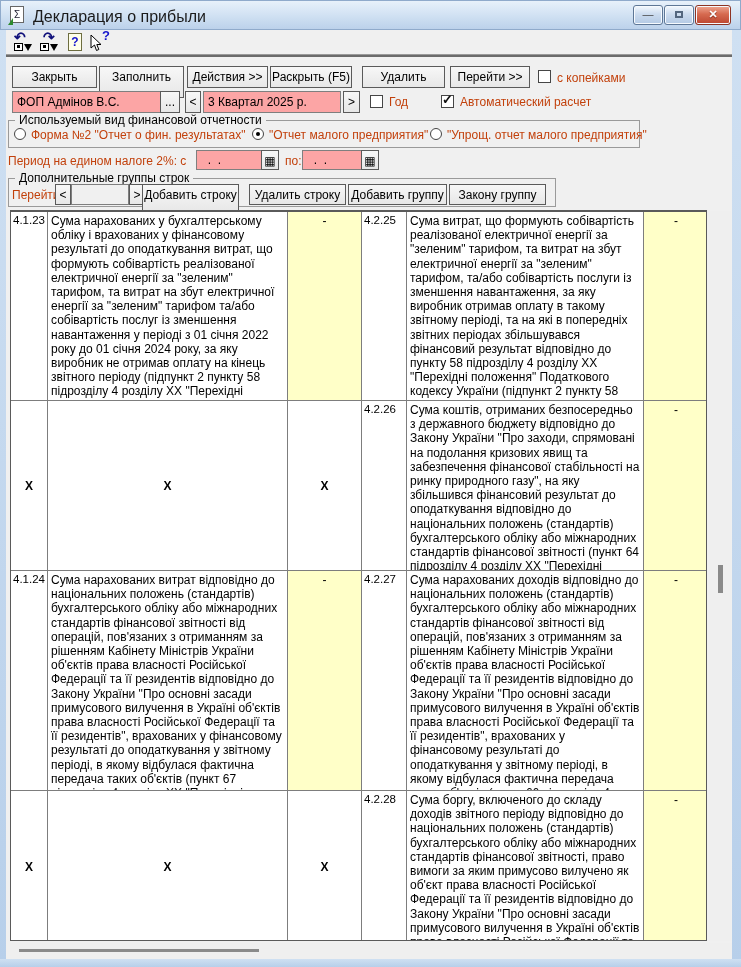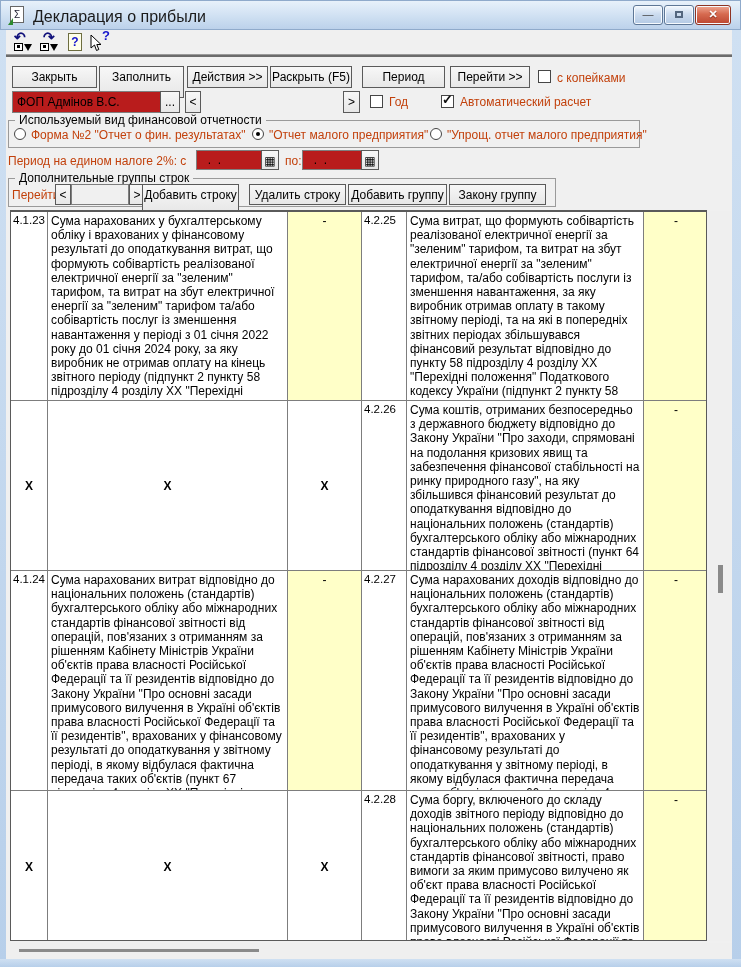--- a/index.html
+++ b/index.html
@@ -36,21 +36,21 @@
               border-left:4px solid transparent; border-right:4px solid transparent; border-top:7px solid #000; }
   .help-page { position:absolute; left:4px; top:1px; width:14px; height:18px; background:#FFFFE9;
                border:1px solid #6d6d40; color:#1414CC; font-weight:bold; font-size:12px; line-height:17px; }
   .cursor-q { position:relative; width:100%; height:100%; }
   .cursor-q svg { position:absolute; left:1px; top:2px; }
   .cursor-q .q { position:absolute; right:0; top:-4px; color:#1414CC; font-weight:bold; font-size:13px; }
   
   .btn { position:absolute; border:1px solid #5A5A5A; background:linear-gradient(#F7F7F7,#E7E7E7);
          font-size:12px; color:#000; text-align:center; cursor:default; }
   .btn span { display:inline-block; padding-top:3px; }
-  .input { position:absolute; background:#b91c1c; border:1px solid #7F7F7F; font-size:12px;
+  .input { position:absolute; background:#fca5a5; border:1px solid #7F7F7F; font-size:12px;
            color:#000; padding:2px 4px; }
   input.input { outline:none; }
   .label { position:absolute; font-size:12px; color:#c2410c; white-space:nowrap; }
   .cb { position:absolute; width:13px; height:13px; background:#fff; border:1px solid #454545; }
   .cb .mark { position:absolute; left:0px; top:-4px; font-size:13px; font-weight:bold; color:#111; }
   .radio { position:absolute; width:12px; height:12px; border:1px solid #454545; border-radius:50%; background:#fff; }
   .radio .dot { position:absolute; left:3px; top:3px; width:4px; height:4px; border-radius:50%; background:#000; }
   .groupbox { position:absolute; border:1px solid #9A9A9A; }
   .legend { position:absolute; top:-8px; left:6px; background:#F0F0F0; padding:0 4px; font-size:12px; white-space:nowrap; }
   
@@ -118,28 +118,29 @@
         <span class="q">?</span>
       </div>
     </div>
   </div>
   <div class="tool-sep"></div>
 
   <div class="btn" style="left:12px;top:66px;width:85px;height:22px"><span>Закрыть</span></div>
   <div class="btn" style="left:99px;top:66px;width:85px;height:32px"><span>Заполнить</span></div>
   <div class="btn" style="left:187px;top:66px;width:81px;height:22px"><span>Действия &gt;&gt;</span></div>
   <div class="btn" style="left:270px;top:66px;width:82px;height:22px"><span>Раскрыть (F5)</span></div>
-  <div class="btn" style="left:362px;top:66px;width:83px;height:22px"><span>Период</span></div>
+  <div class="btn" style="left:362px;top:66px;width:83px;height:22px"><span>Удалить</span></div>
   <div class="btn" style="left:450px;top:66px;width:80px;height:22px"><span>Перейти &gt;&gt;</span></div>
   <div class="cb" style="left:538px;top:70px"></div>
   <div class="label" style="left:557px;top:71px">с копейками</div>
 
   <input class="input" style="left: 12px; top: 91px; width: 149px; height: 22px;" readonly="" value="ФОП Адмінов В.С.">
   <div class="btn" style="left:160px;top:91px;width:20px;height:22px"><span>...</span></div>
   <div class="btn" style="left:185px;top:91px;width:16px;height:22px"><span>&lt;</span></div>
+  <input class="input" style="left: 203px; top: 91px; width: 138px; height: 22px;" readonly="" value="3 Квартал 2025 р.">
   <div class="btn" style="left:343px;top:91px;width:17px;height:22px"><span>&gt;</span></div>
   <div class="cb" style="left:370px;top:95px"></div>
   <div class="label" style="left:389px;top:95px">Год</div>
   <div class="cb" style="left:441px;top:95px">
       <span class="mark">✓</span>
     </div>
   <div class="label" style="left:460px;top:95px">Автоматический расчет</div>
 
   <div class="groupbox" style="left:8px;top:120px;width:632px;height:28px">
     <div class="legend">Используемый вид финансовой отчетности</div>

